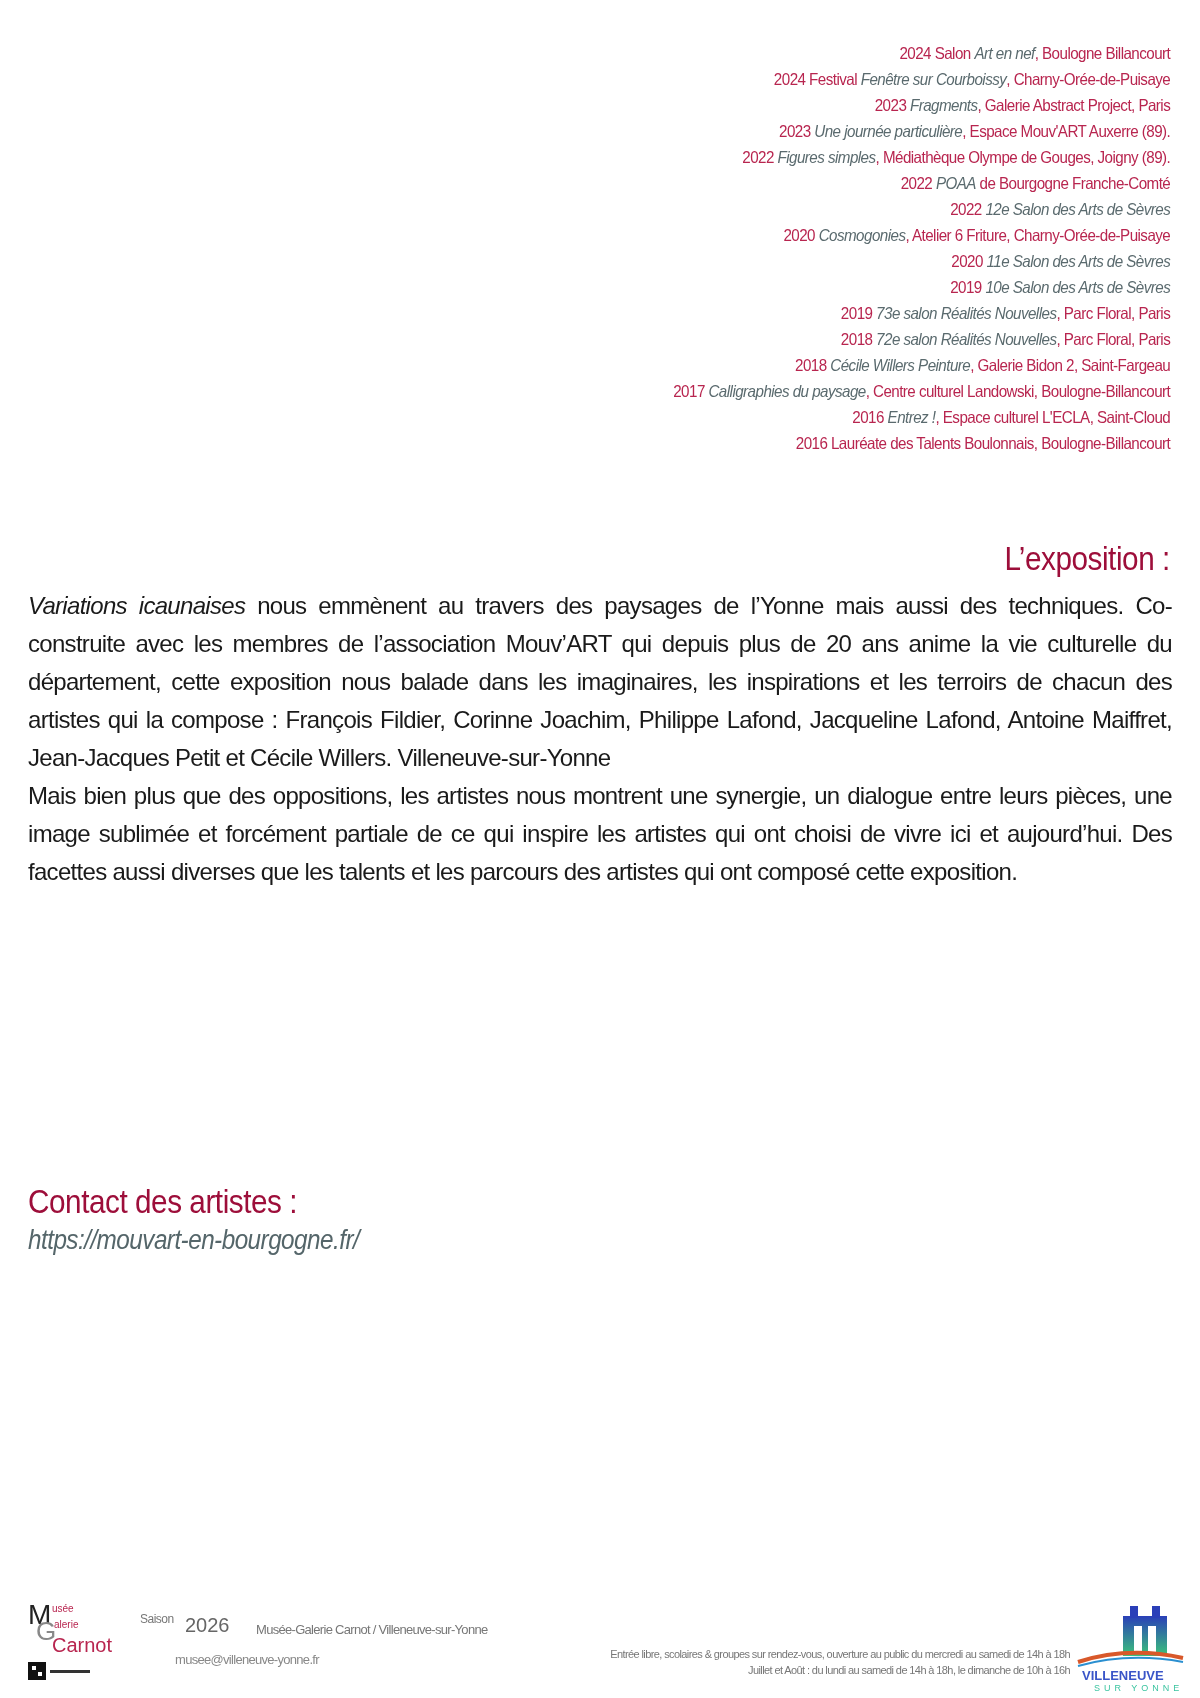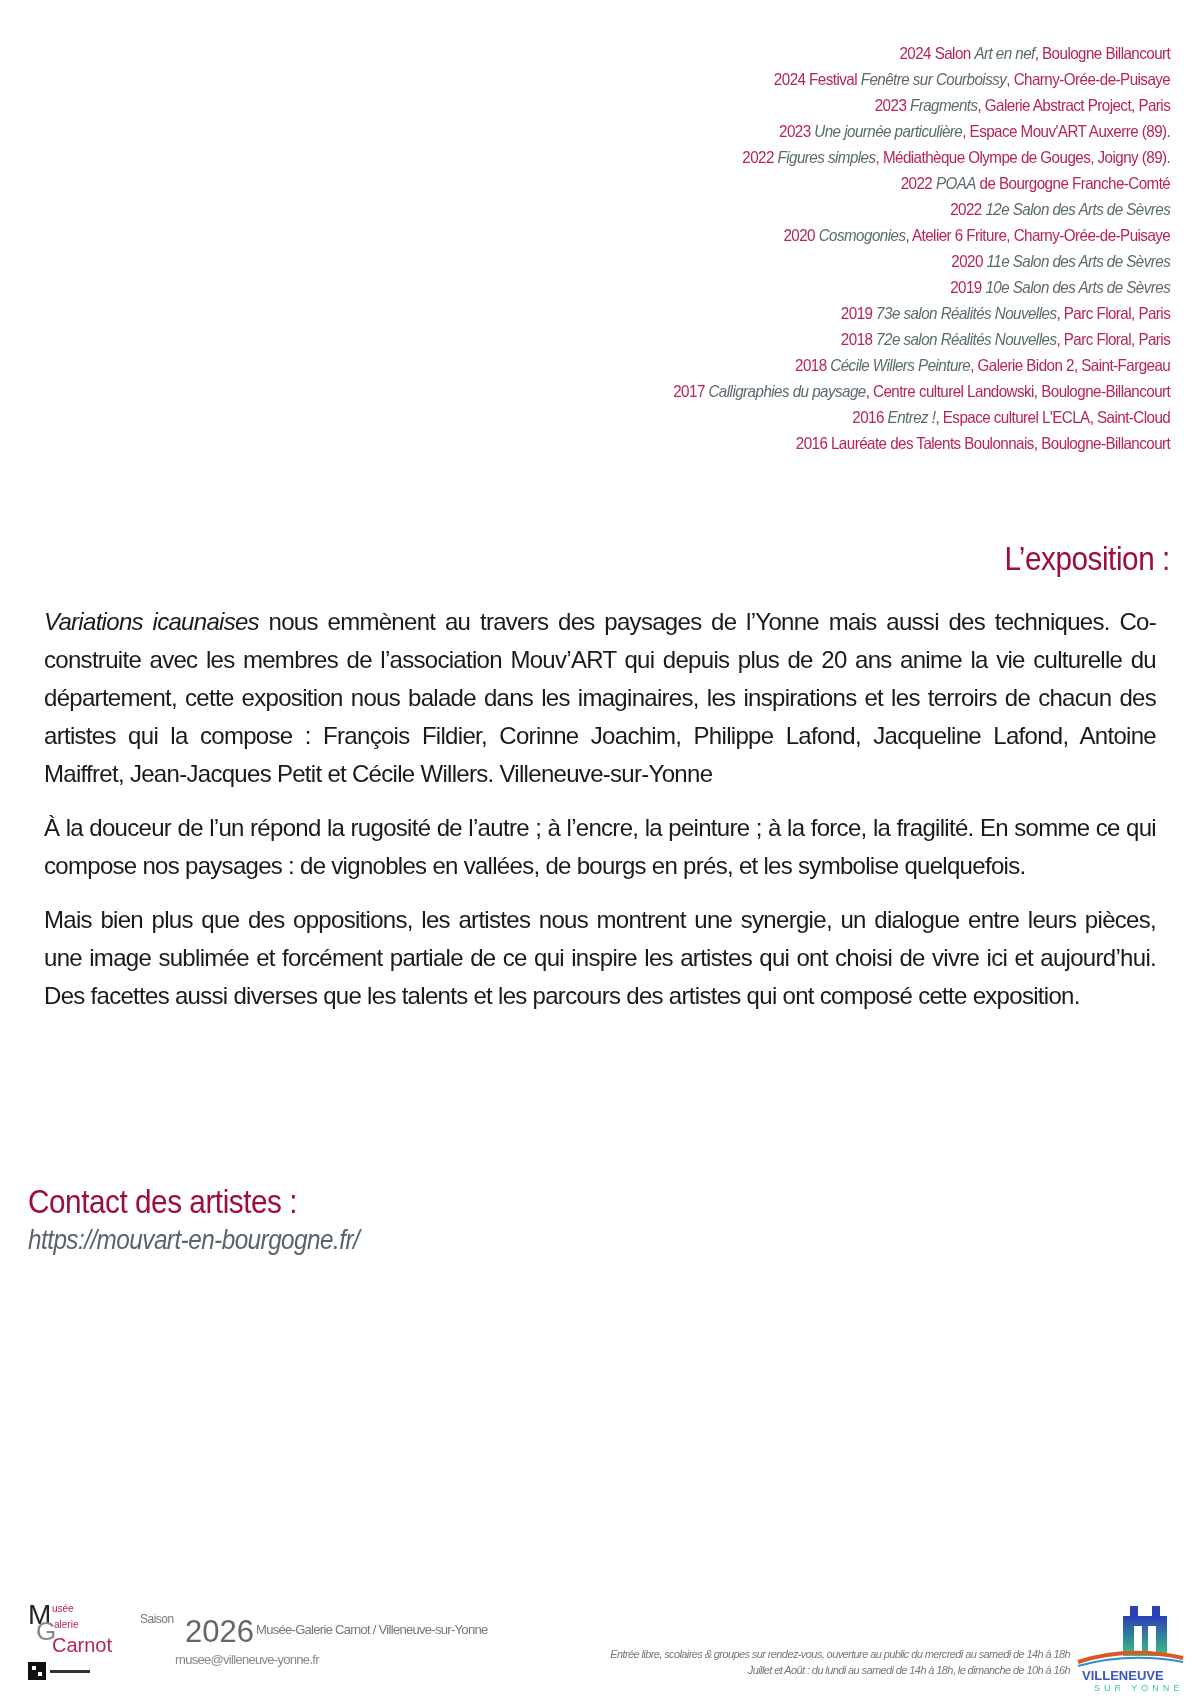--- a/index.html
+++ b/index.html
@@ -3,31 +3,31 @@
 <meta charset="utf-8">
 <style>
   html, body { margin:0; padding:0; background:#ffffff; }
   body { width:1200px; height:1698px; position:relative; overflow:hidden; font-family:"Liberation Sans", sans-serif; }
   .list { position:absolute; right:30px; top:40px; text-align:right; font-family:"Liberation Sans", sans-serif; font-size:16.5px; line-height:26px; letter-spacing:-0.6px; transform:scaleX(0.92); transform-origin:right top; }
   .list .row { white-space:nowrap; color:#b8254f; }
   .list .it { font-style:italic; color:#5a6a6e; }
   .h2 { position:absolute; font-family:"Liberation Sans", sans-serif; font-size:33px; color:#9d0e3a; letter-spacing:-0.5px; transform:scaleX(0.9); }
   .h-expo { right:30px; top:540px; transform-origin:right top; }
   .body-text { position:absolute; left:28px; top:587px; width:1144px; font-size:24px; line-height:38px; color:#1a1a1a; text-align:justify; letter-spacing:-0.7px; }
-  .body-text p { margin:16px; }
+  .body-text p { margin:0; }
   .body-text em { font-style:italic; }
   .h-contact { left:28px; top:1183px; transform-origin:left top; }
   .url { position:absolute; left:28px; top:1225px; font-size:27px; font-style:italic; color:#55666a; letter-spacing:-0.6px; transform:scaleX(0.9); transform-origin:left top; }
   .footer { position:absolute; left:0; top:1590px; width:1200px; height:108px; }
   .logo { position:absolute; left:28px; top:10px; width:105px; height:95px; }
   .saison { position:absolute; left:140px; top:22px; font-size:12px; color:#777; letter-spacing:-0.5px; }
-  .year { position:absolute; left:185px; top:24px; font-size:31px; color:#666; }
+  .year { position:absolute; left:185px; top:24px; font-size:20px; color:#666; }
   .museum { position:absolute; left:240px; top:32px; font-size:13px; color:#777; letter-spacing:-0.7px;margin-left:16px; }
   .email { position:absolute; left:175px; top:62px; font-size:13px; color:#888; letter-spacing:-0.7px; }
-  .hours { position:absolute; right:130px; top:56px; text-align:right; font-size:11px; line-height:16px; color:#777; letter-spacing:-0.6px;font-style:italic; }
+  .hours { position:absolute; right:130px; top:56px; text-align:right; font-size:11px; line-height:16px; color:#777; letter-spacing:-0.6px; }
   .vlogo { position:absolute; left:1068px; top:8px; width:120px; height:95px; }
 </style>
 </head>
 <body>
 
 <div class="list" id="exlist">
     <div class="row"><span>2024 </span><span>Salon </span><span class="it">Art en nef</span><span>, Boulogne Billancourt</span></div>
     <div class="row"><span>2024 </span><span>Festival </span><span class="it">Fenêtre sur Courboissy</span><span>, Charny-Orée-de-Puisaye</span></div>
     <div class="row"><span>2023 </span><span> </span><span class="it">Fragments</span><span>, Galerie Abstract Project, Paris</span></div>
     <div class="row"><span>2023 </span><span> </span><span class="it">Une journée particulière</span><span>, Espace Mouv'ART Auxerre (89).</span></div>
@@ -42,21 +42,20 @@
     <div class="row"><span>2018 </span><span class="it">Cécile Willers Peinture</span><span>, Galerie Bidon 2, Saint-Fargeau</span></div>
     <div class="row"><span>2017 </span><span> </span><span class="it">Calligraphies du paysage</span><span>, Centre culturel Landowski, Boulogne-Billancourt</span></div>
     <div class="row"><span>2016 </span><span class="it">Entrez !</span><span>, Espace culturel L'ECLA, Saint-Cloud</span></div>
     <div class="row"><span>2016 </span><span>Lauréate des Talents Boulonnais, Boulogne-Billancourt</span></div>
   </div>
 
 <div class="h2 h-expo">L’exposition :</div>
 
 <div class="body-text">
   <p><em>Variations icaunaises</em><span> nous emmènent au travers des paysages de l’Yonne mais aussi des techniques. Co-construite avec les membres de l’association Mouv’ART qui depuis plus de 20 ans anime la vie culturelle du département, cette exposition nous balade dans les imaginaires, les inspirations et les terroirs de chacun des artistes qui la compose : François Fildier, Corinne Joachim, Philippe Lafond, Jacqueline Lafond, Antoine Maiffret, Jean-Jacques Petit et Cécile Willers.     Villeneuve-sur-Yonne</span></p>
-  <p>À la douceur de l’un répond la rugosité de l’autre ; à l’encre, la peinture ; à la force, la fragilité. En somme ce qui compose nos paysages : de vignobles en vallées, de bourgs en prés, et les symbolise quelquefois.</p>
   <p style="text-align-last:left">Mais bien plus que des oppositions, les artistes nous montrent une synergie, un dialogue entre leurs pièces, une image sublimée et forcément partiale de ce qui inspire les artistes qui ont choisi de vivre ici et aujourd’hui. Des facettes aussi diverses que les talents et les parcours des artistes qui ont composé cette exposition.</p>
 </div>
 
 <div class="h2 h-contact">Contact des artistes :</div>
 <div class="url">https://mouvart-en-bourgogne.fr/</div>
 
 <div class="footer">
   <svg class="logo" viewBox="0 0 105 95">
     <text x="0" y="24" font-family="Liberation Sans, sans-serif" font-size="28" fill="#222">M</text>
     <text x="24" y="12" font-family="Liberation Sans, sans-serif" font-size="10" fill="#b8254f">usée</text>

